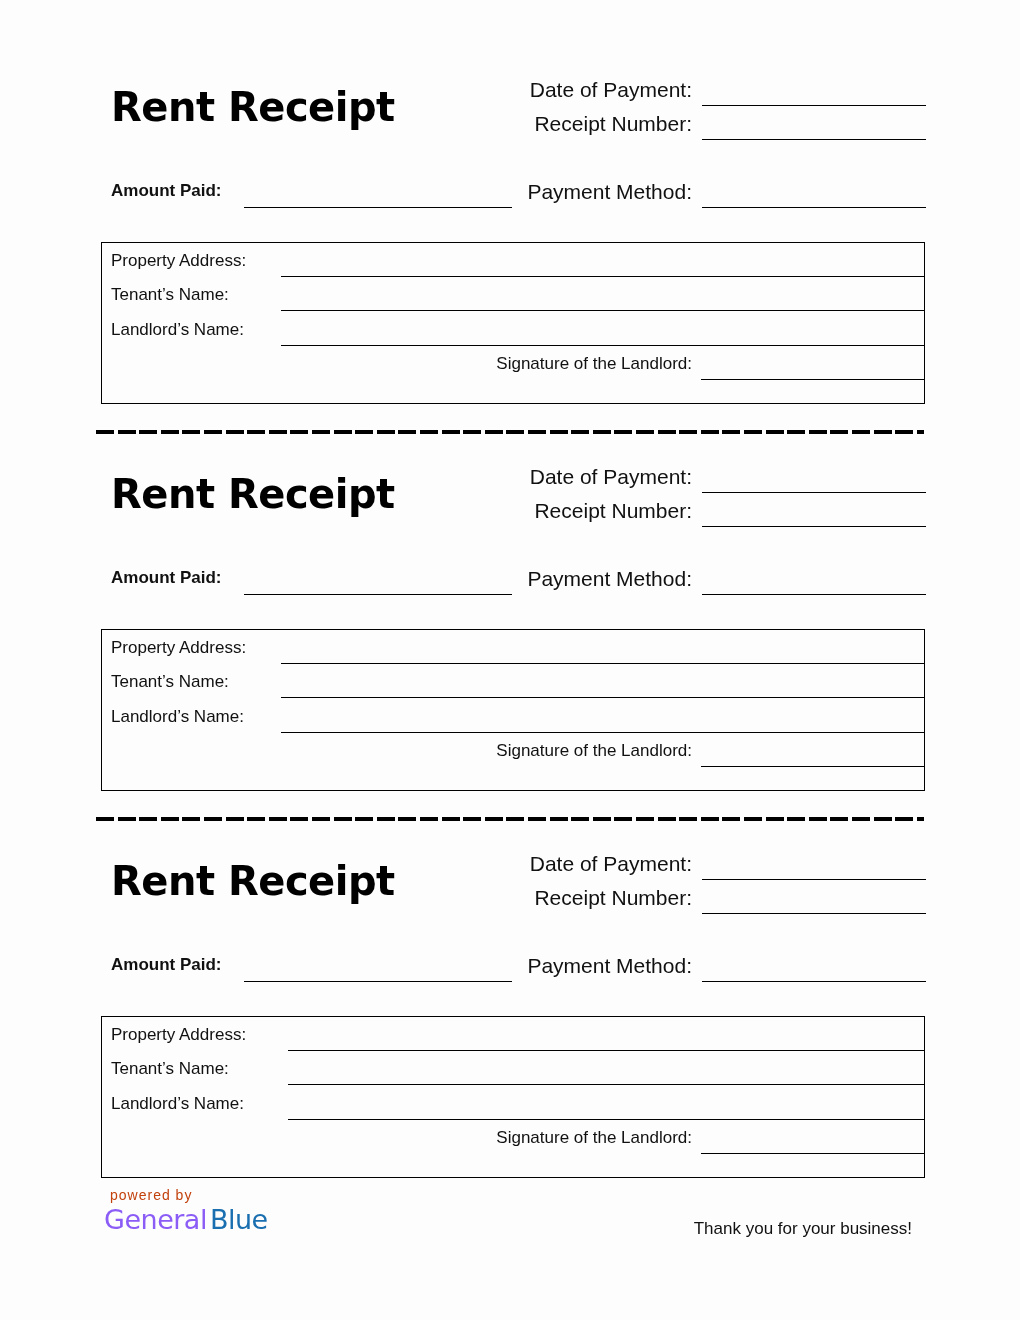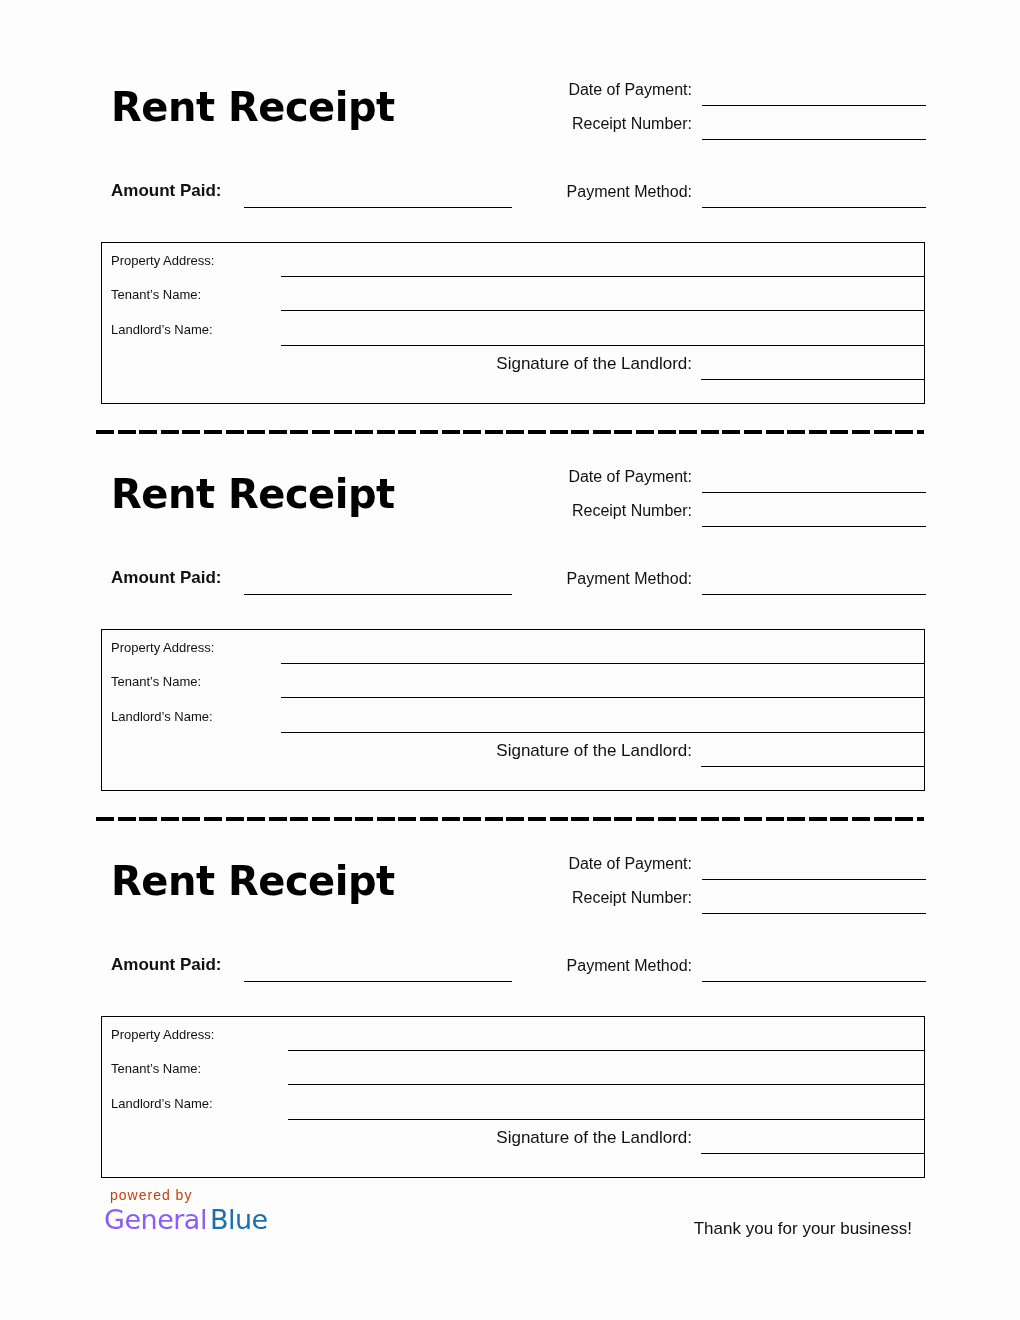--- a/index.html
+++ b/index.html
@@ -12,33 +12,33 @@
       overflow: hidden;
     }
     .receipt { position: absolute; left: 4px; width: 1020px; height: 370px; }
     .title {
       position: absolute; left: 107px; top: 82px;
       font-family: "DejaVu Sans", sans-serif;
       font-weight: bold; font-size: 40px; letter-spacing: -0.5px;
       color: #000; line-height: 50px;
     }
     .rlabel {
-      position: absolute; right: 332px; font-size: 16px; color: #111;
+      position: absolute; right: 332px; font-size: 21px; color: #111;
       text-align: right; white-space: nowrap; line-height: 20px;
     }
     .line { position: absolute; height: 0; border-top: 1.5px solid #000; }
     .amount-label {
       position: absolute; left: 107px; top: 181px;
       font-weight: bold; font-size: 17px; line-height: 20px;
     }
     .box {
       position: absolute; left: 97px; top: 242px; width: 824px; height: 162px;
       border: 1.5px solid #000; box-sizing: border-box;
     }
-    .blabel { position: absolute; left: 9px; font-size: 13px; line-height: 20px; }
+    .blabel { position: absolute; left: 9px; font-size: 17px; line-height: 20px; }
     .bline { position: absolute; right: 0; border-top: 1.5px solid #000; height: 0; }
     .sig-label { position: absolute; right: 232px; font-size: 17px; line-height: 20px; white-space: nowrap; }
     .divider {
       position: absolute; left: 96px; width: 828px; height: 4px;
       background: repeating-linear-gradient(to right, #000 0 18px, transparent 18px 21.6px);
     }
     .powered {
       position: absolute; left: 110px; top: 1187px;
       font-size: 14px; color: #c2410c; letter-spacing: 1px;
     }

